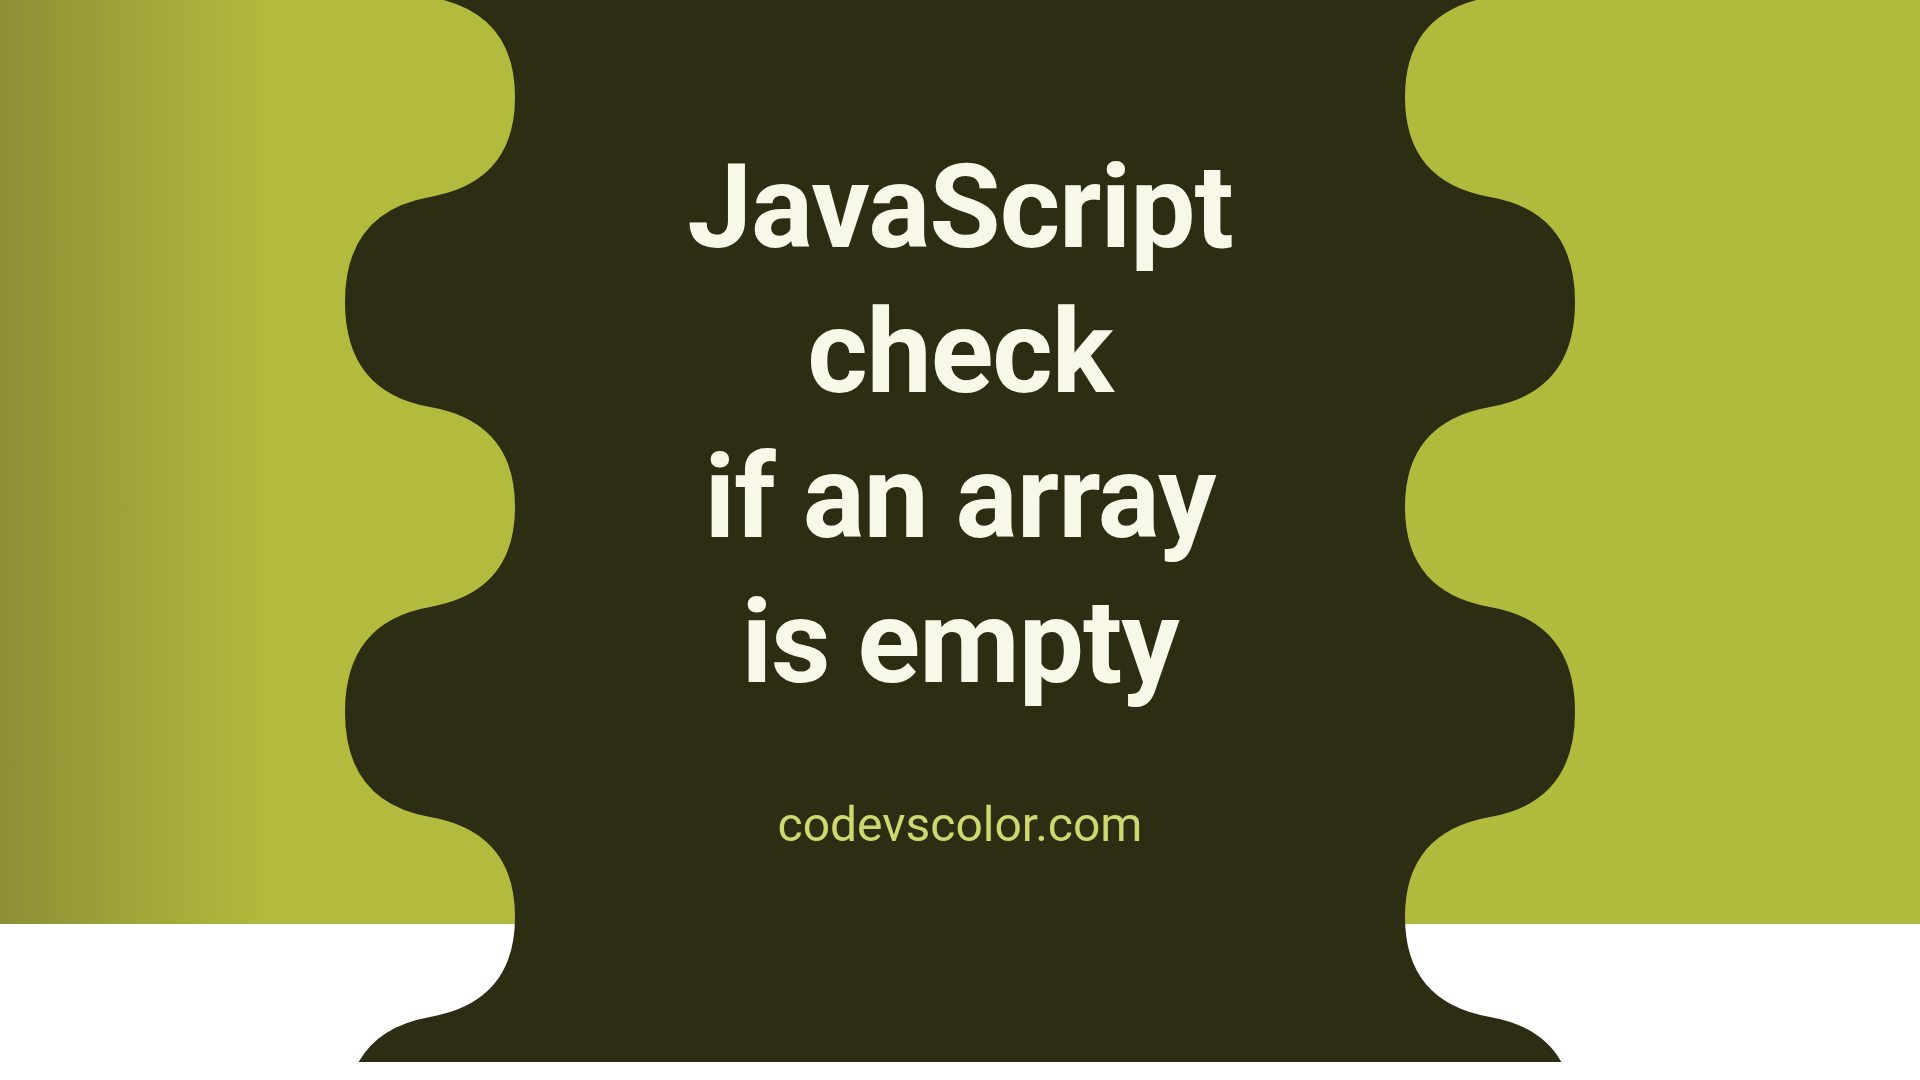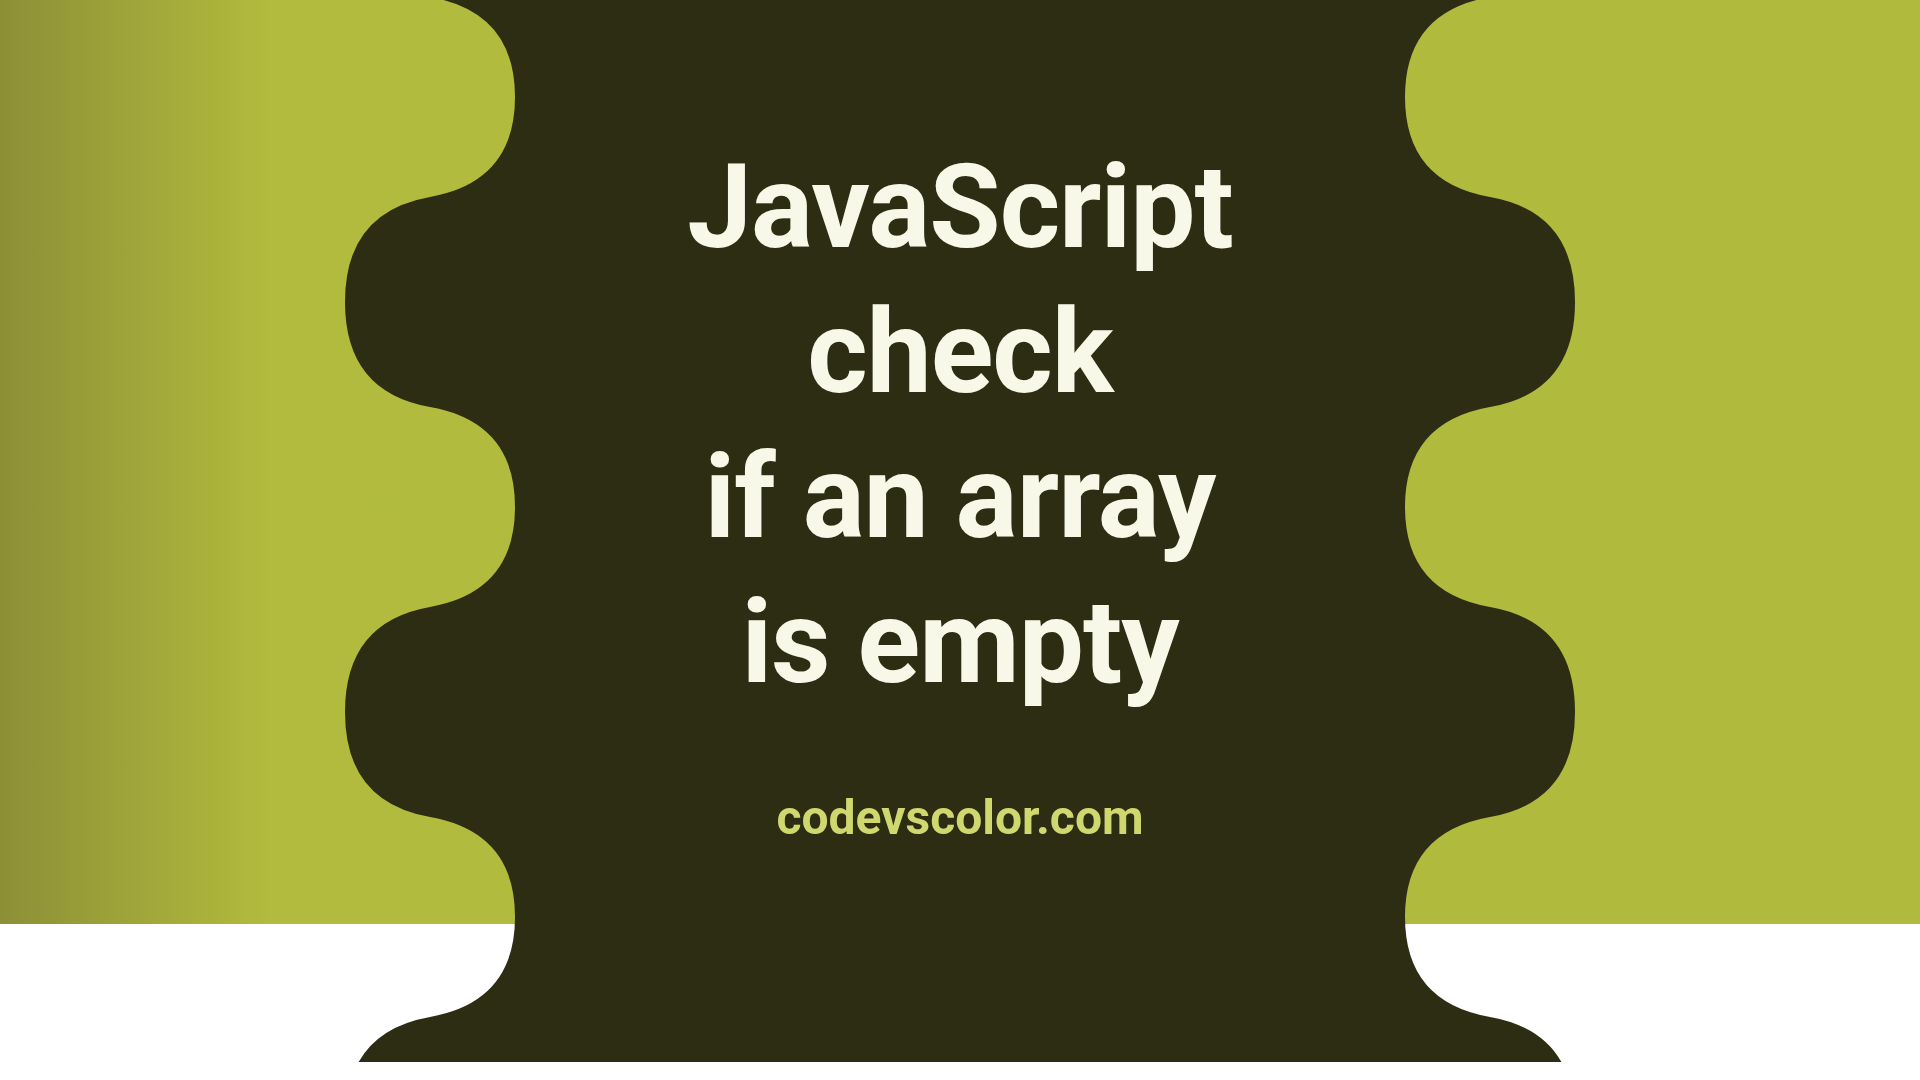--- a/index.html
+++ b/index.html
@@ -1,20 +1,20 @@
 <!DOCTYPE html>
 <html><head>
 <meta charset="utf-8">
 <style>
   html,body{margin:0;padding:0;width:1920px;height:1080px;overflow:hidden;font-family:-apple-system,BlinkMacSystemFont,"Segoe UI",Roboto,Helvetica,Arial,sans-serif}
   .stage{position:relative;width:1920px;height:924px;background:linear-gradient(90deg,#8d8f36 0%,#b2bb3d 14%,#b0ba3c 100%)}
   .blob{position:absolute;left:50%;top:50%;transform:translate(-50%,-50%)}
   .blob svg{display:block}
   .title{position:absolute;left:50%;top:46%;transform:translate(-50%,-50%);color:#f7f8e7;font-weight:700;text-align:center;font-size:116px;line-height:1.25;white-space:pre-line;letter-spacing:-1px}
-  .brand{position:absolute;left:50%;transform:translateX(-50%);bottom:78px;color:#cfd76f;font-weight:700;font-size:48px;letter-spacing:0px}
+  .brand{position:absolute;left:50%;transform:translateX(-50%);bottom:71px;color:#cfd76f;font-weight:400;font-size:48px;letter-spacing:0px}
 </style>
 </head>
 <body>
 
 <div class="stage">
 
   <div class="blob">
     <svg width="1560" height="1200" viewBox="0 0 1560 1200">
       <path fill="#2d2d14" d="
         M 250 -60

